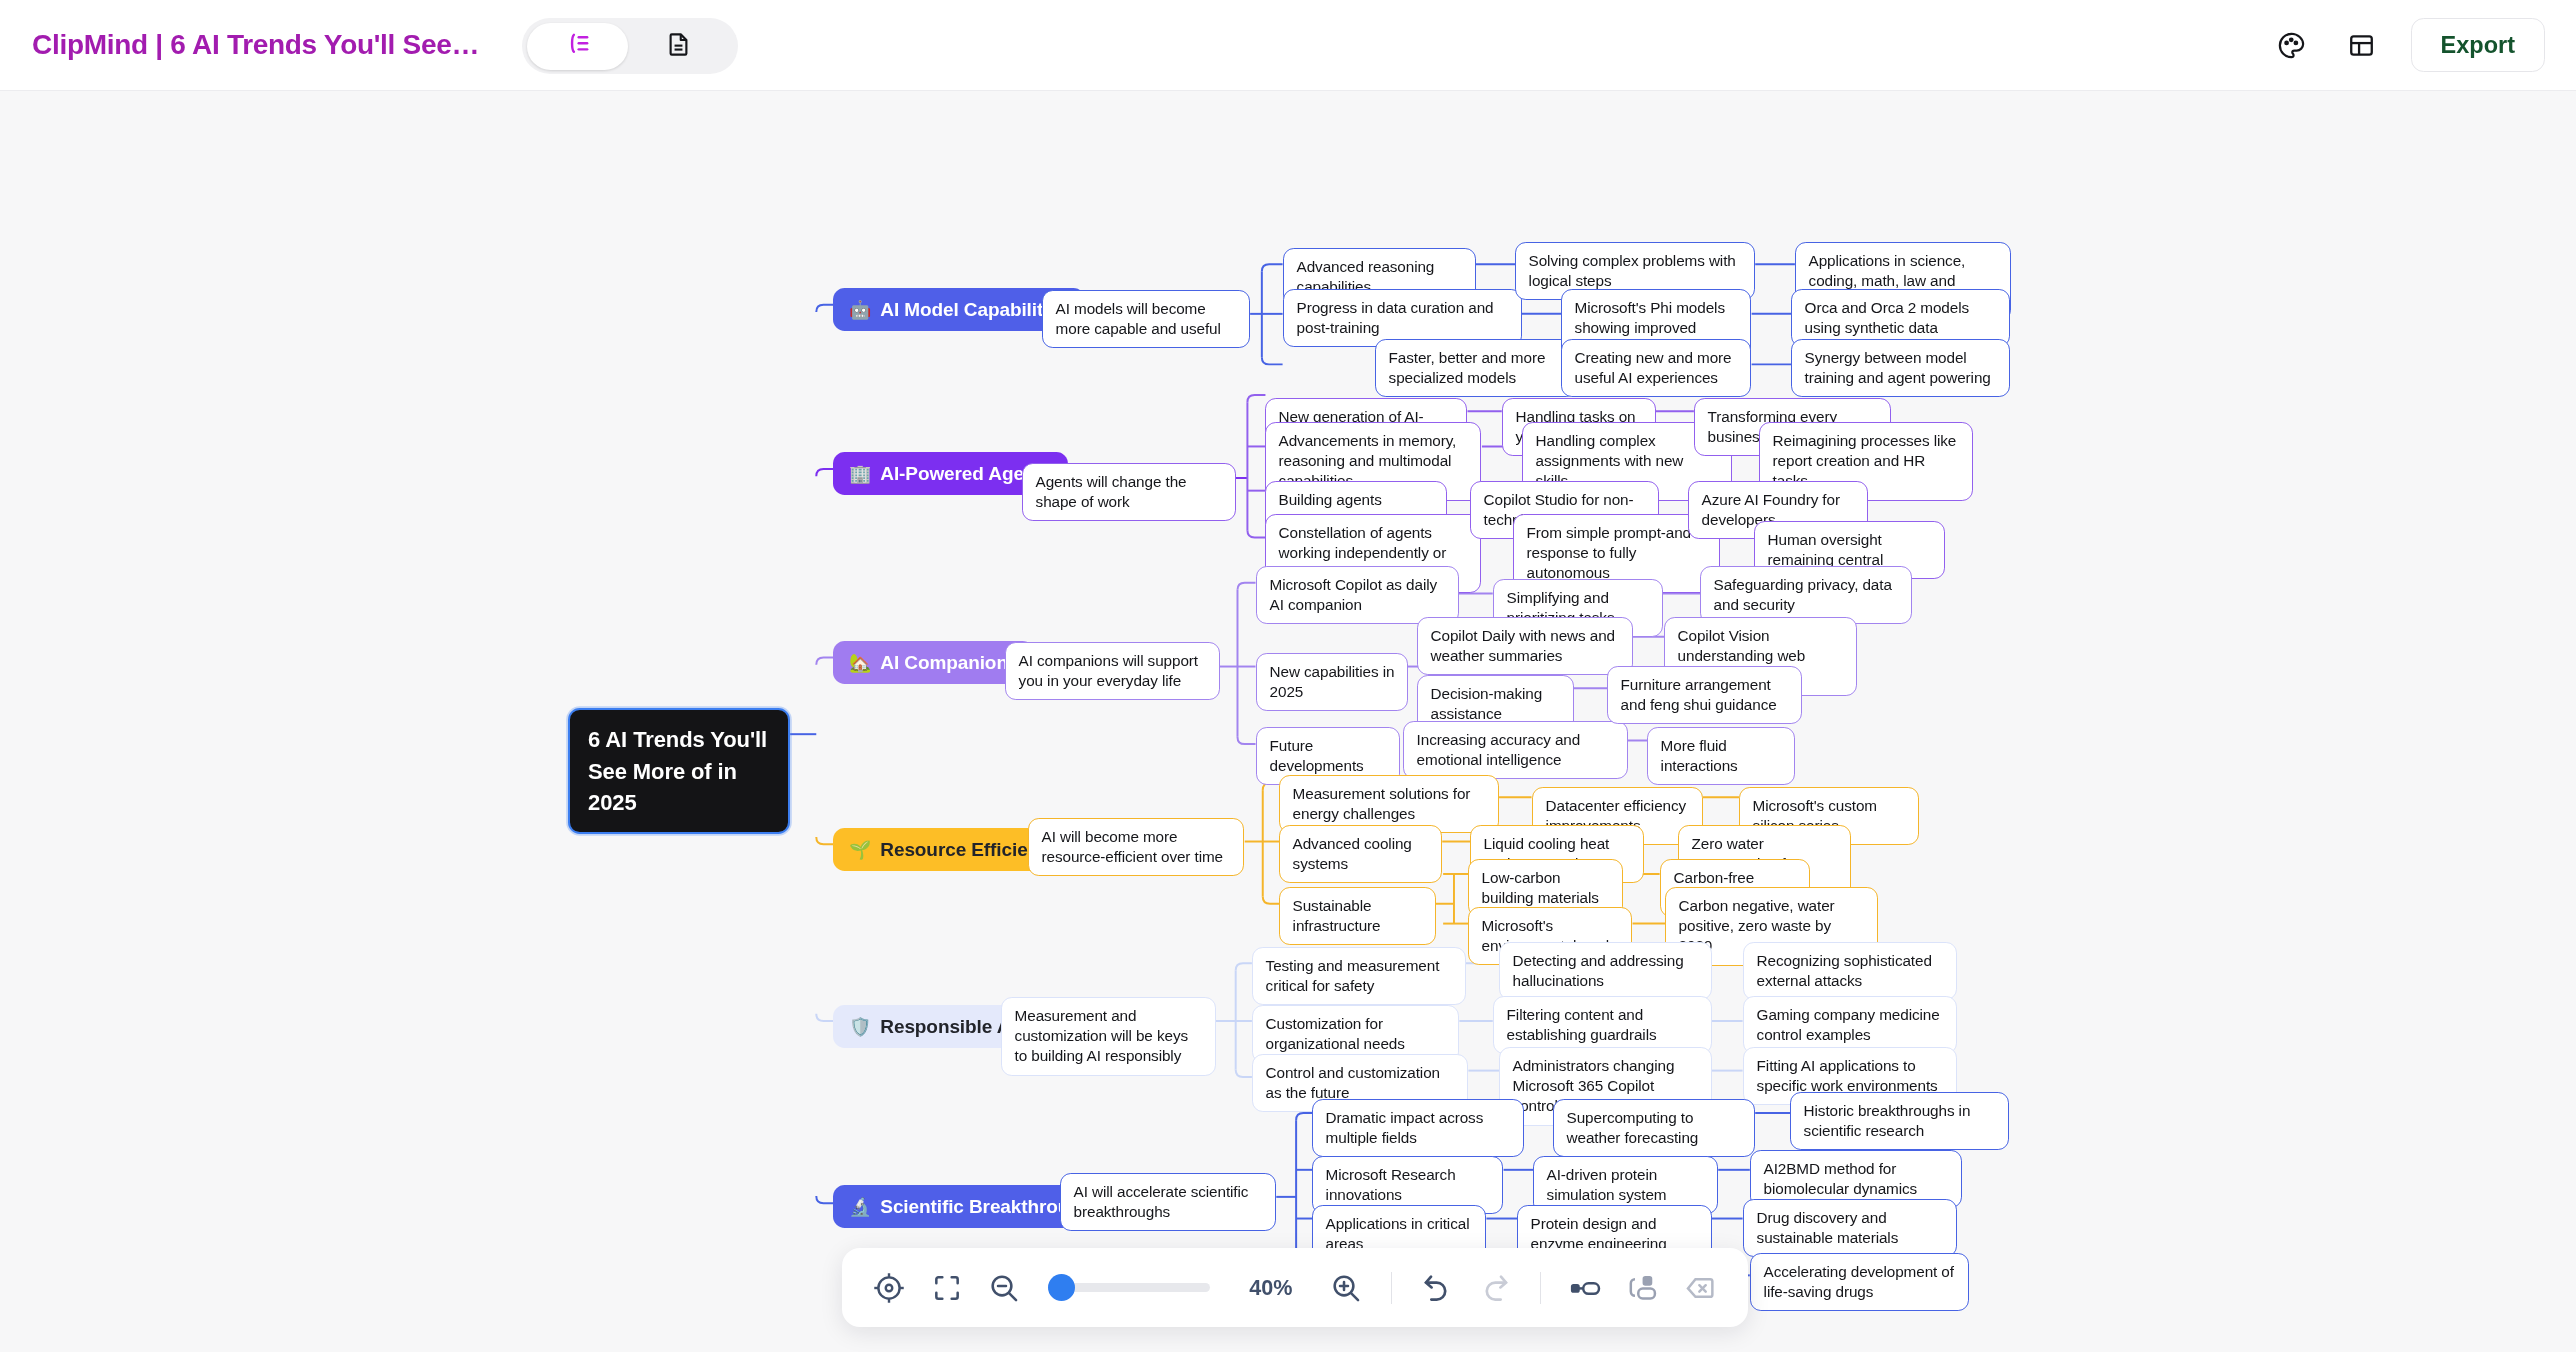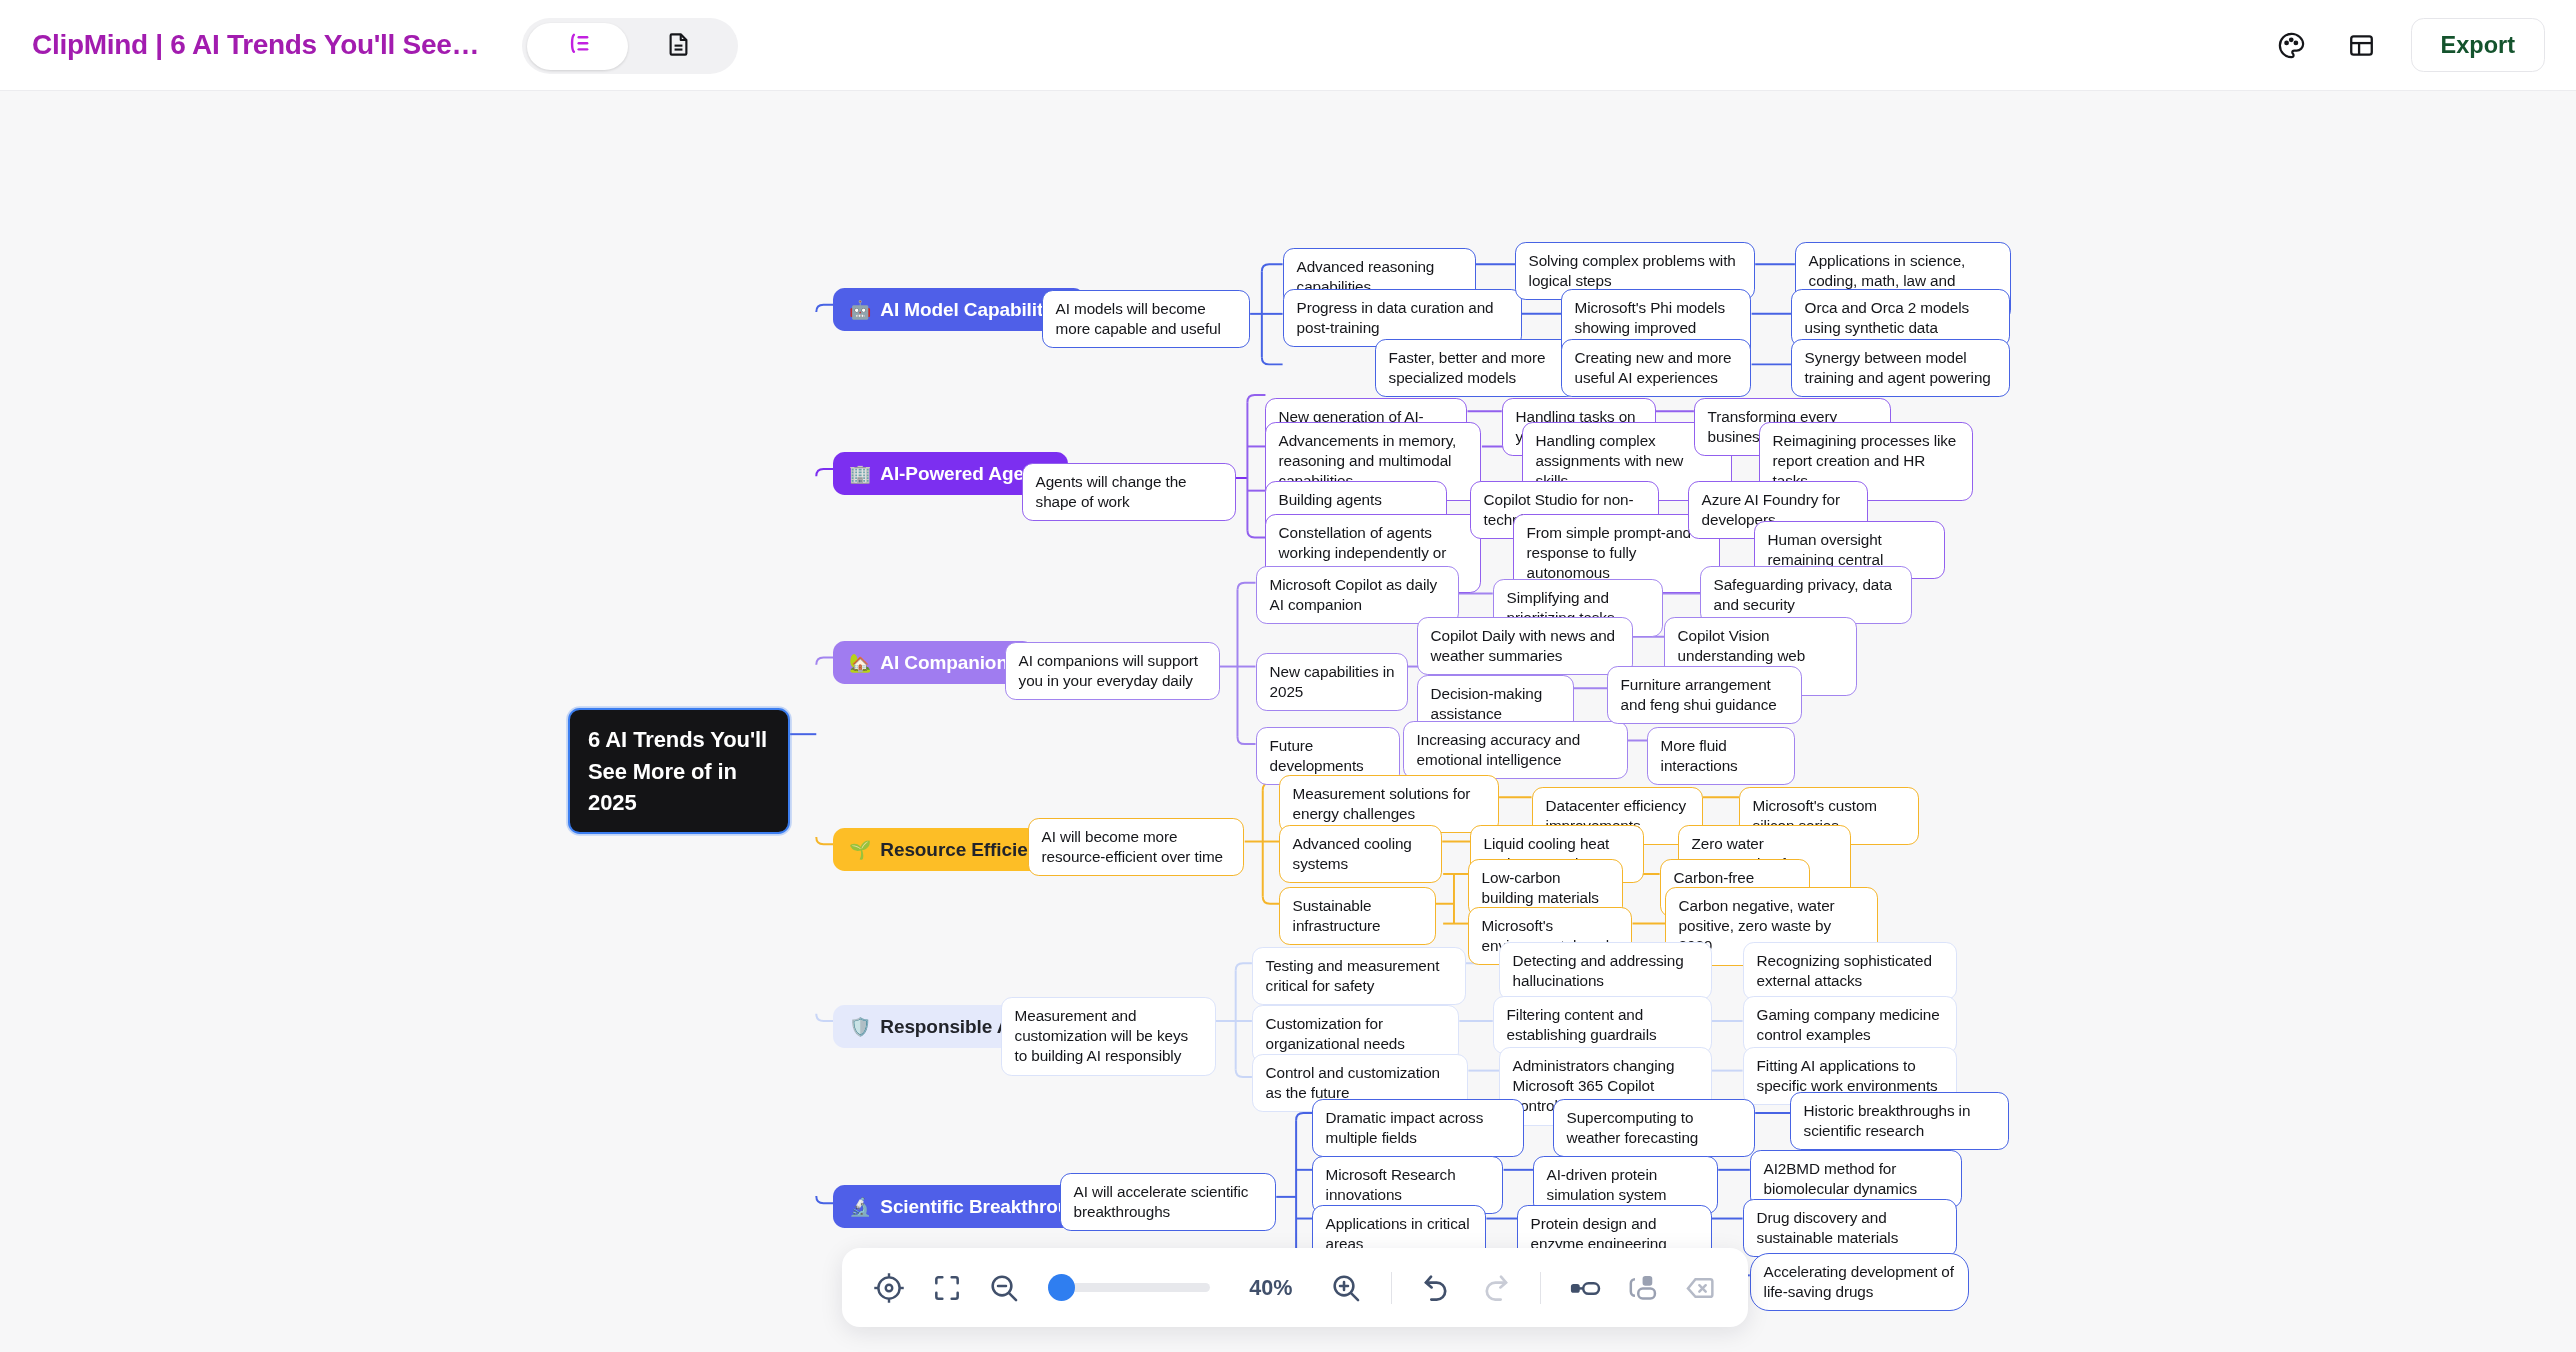--- a/index.html
+++ b/index.html
@@ -379,21 +379,21 @@
   </div>
   <div class="node l-purple" style="left:1754px; top:430px; width:191px;">
     <span class="txt">Human oversight remaining central</span>
   </div>
 
   <div class="node branch b-lilac" style="left:833px; top:550px;">
     <span class="emo">🏡</span>
     <span class="txt">AI Companions</span>
   </div>
   <div class="node l-lilac" style="left:1005px; top:551px; width:215px;">
-    <span class="txt">AI companions will support you in your everyday daily</span>
+    <span class="txt">AI companions will support you in your everyday life</span>
   </div>
   <div class="node l-lilac" style="left:1256px; top:475px; width:203px;">
     <span class="txt">Microsoft Copilot as daily AI companion</span>
   </div>
   <div class="node l-lilac" style="left:1256px; top:562px; width:152px;">
     <span class="txt">New capabilities in 2025</span>
   </div>
   <div class="node l-lilac" style="left:1256px; top:636px; width:144px;">
     <span class="txt">Future developments</span>
   </div>
@@ -531,21 +531,21 @@
   </div>
   <div class="node l-blue" style="left:1790px; top:1001px; width:219px;">
     <span class="txt">Historic breakthroughs in scientific research</span>
   </div>
   <div class="node l-blue" style="left:1750px; top:1059px; width:212px;">
     <span class="txt">AI2BMD method for biomolecular dynamics</span>
   </div>
   <div class="node l-blue" style="left:1743px; top:1108px; width:214px;">
     <span class="txt">Drug discovery and sustainable materials</span>
   </div>
-  <div class="node l-blue" style="left:1750px; top:1162px; width:219px;border-radius:19px;">
+  <div class="node l-blue" style="left:1750px; top:1162px; width:219px;">
     <span class="txt">Accelerating development of life-saving drugs</span>
   </div>
 </div>
 
 <div class="toolbar">
   <div class="tb-icon">
     <svg width="34" height="34" viewBox="0 0 24 24" fill="none" stroke="#41506b" stroke-width="1.7">
       <circle cx="12" cy="12" r="7.5"></circle>
         <circle cx="12" cy="12" r="2.3"></circle>
       <line x1="12" y1="1.6" x2="12" y2="5"></line>

